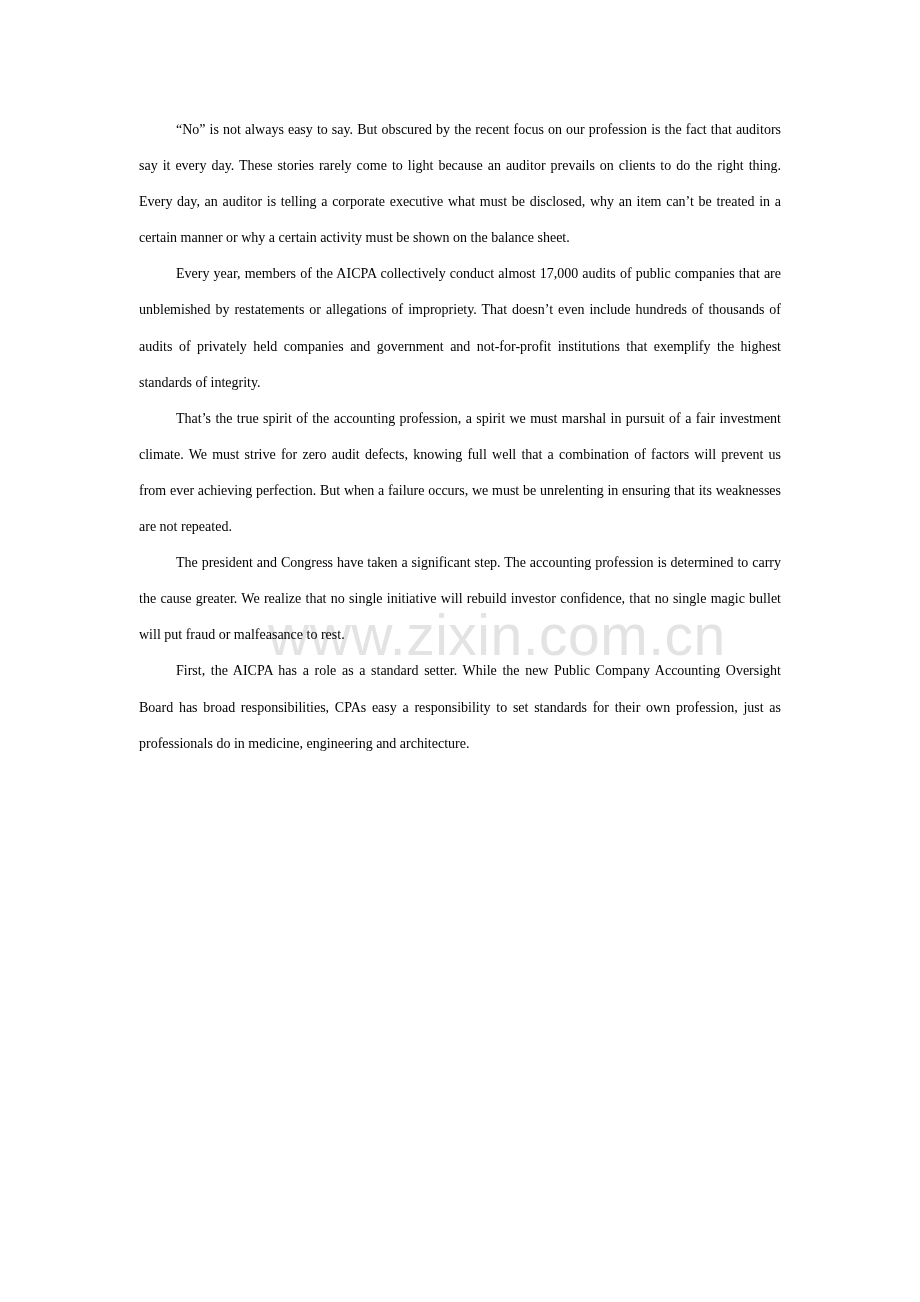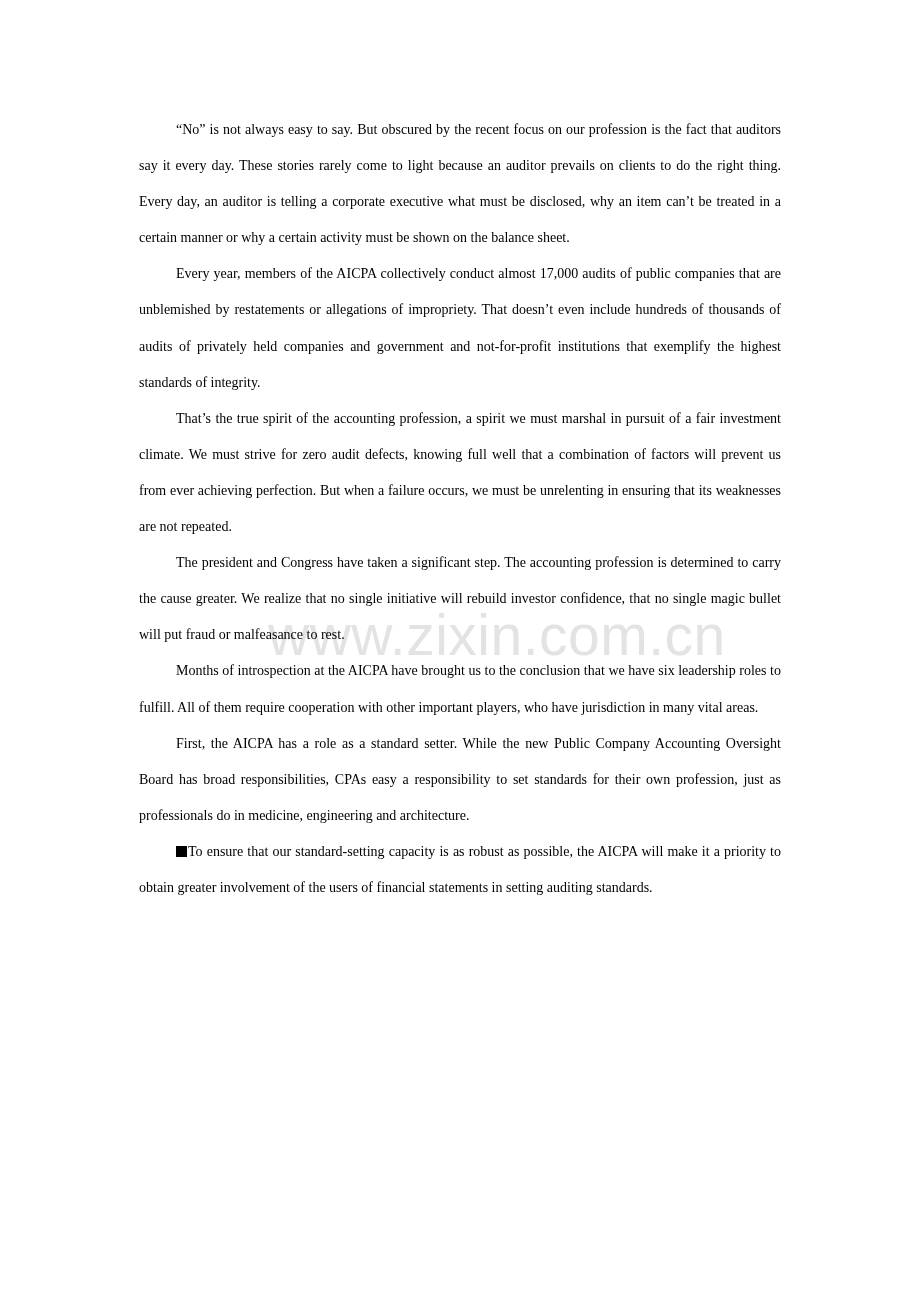--- a/index.html
+++ b/index.html
@@ -56,16 +56,14 @@
 </head>
 <body>
 
 <div class="watermark">www.zixin.com.cn</div>
 
 <div class="page">
   <p class="para">“No” is not always easy to say. But obscured by the recent focus on our profession is the fact that auditors say it every day. These stories rarely come to light because an auditor prevails on clients to do the right thing. Every day, an auditor is telling a corporate executive what must be disclosed, why an item can’t be treated in a certain manner or why a certain activity must be shown on the balance sheet.</p>
   <p class="para">Every year, members of the AICPA collectively conduct almost 17,000 audits of public companies that are unblemished by restatements or allegations of impropriety. That doesn’t even include hundreds of thousands of audits of privately held companies and government and not-for-profit institutions that exemplify the highest standards of integrity.</p>
   <p class="para">That’s the true spirit of the accounting profession, a spirit we must marshal in pursuit of a fair investment climate. We must strive for zero audit defects, knowing full well that a combination of factors will prevent us from ever achieving perfection. But when a failure occurs, we must be unrelenting in ensuring that its weaknesses are not repeated.</p>
   <p class="para">The president and Congress have taken a significant step. The accounting profession is determined to carry the cause greater. We realize that no single initiative will rebuild investor confidence, that no single magic bullet will put fraud or malfeasance to rest.</p>
-  <p class="para">Months of introspection at the AICPA have brought us to the conclusion that we have six leadership roles to fulfill. All of them require cooperation with other important players, who have jurisdiction in many vital areas.</p>
   <p class="para">First, the AICPA has a role as a standard setter. While the new Public Company Accounting Oversight Board has broad responsibilities, CPAs easy a responsibility to set standards for their own profession, just as professionals do in medicine, engineering and architecture.</p>
-  <p class="para"><span class="bullet-mark"></span><span>To ensure that our standard-setting capacity is as robust as possible, the AICPA will make it a priority to obtain greater involvement of the users of financial statements in setting auditing standards.</span></p>
 </div>
 
 </body></html>

